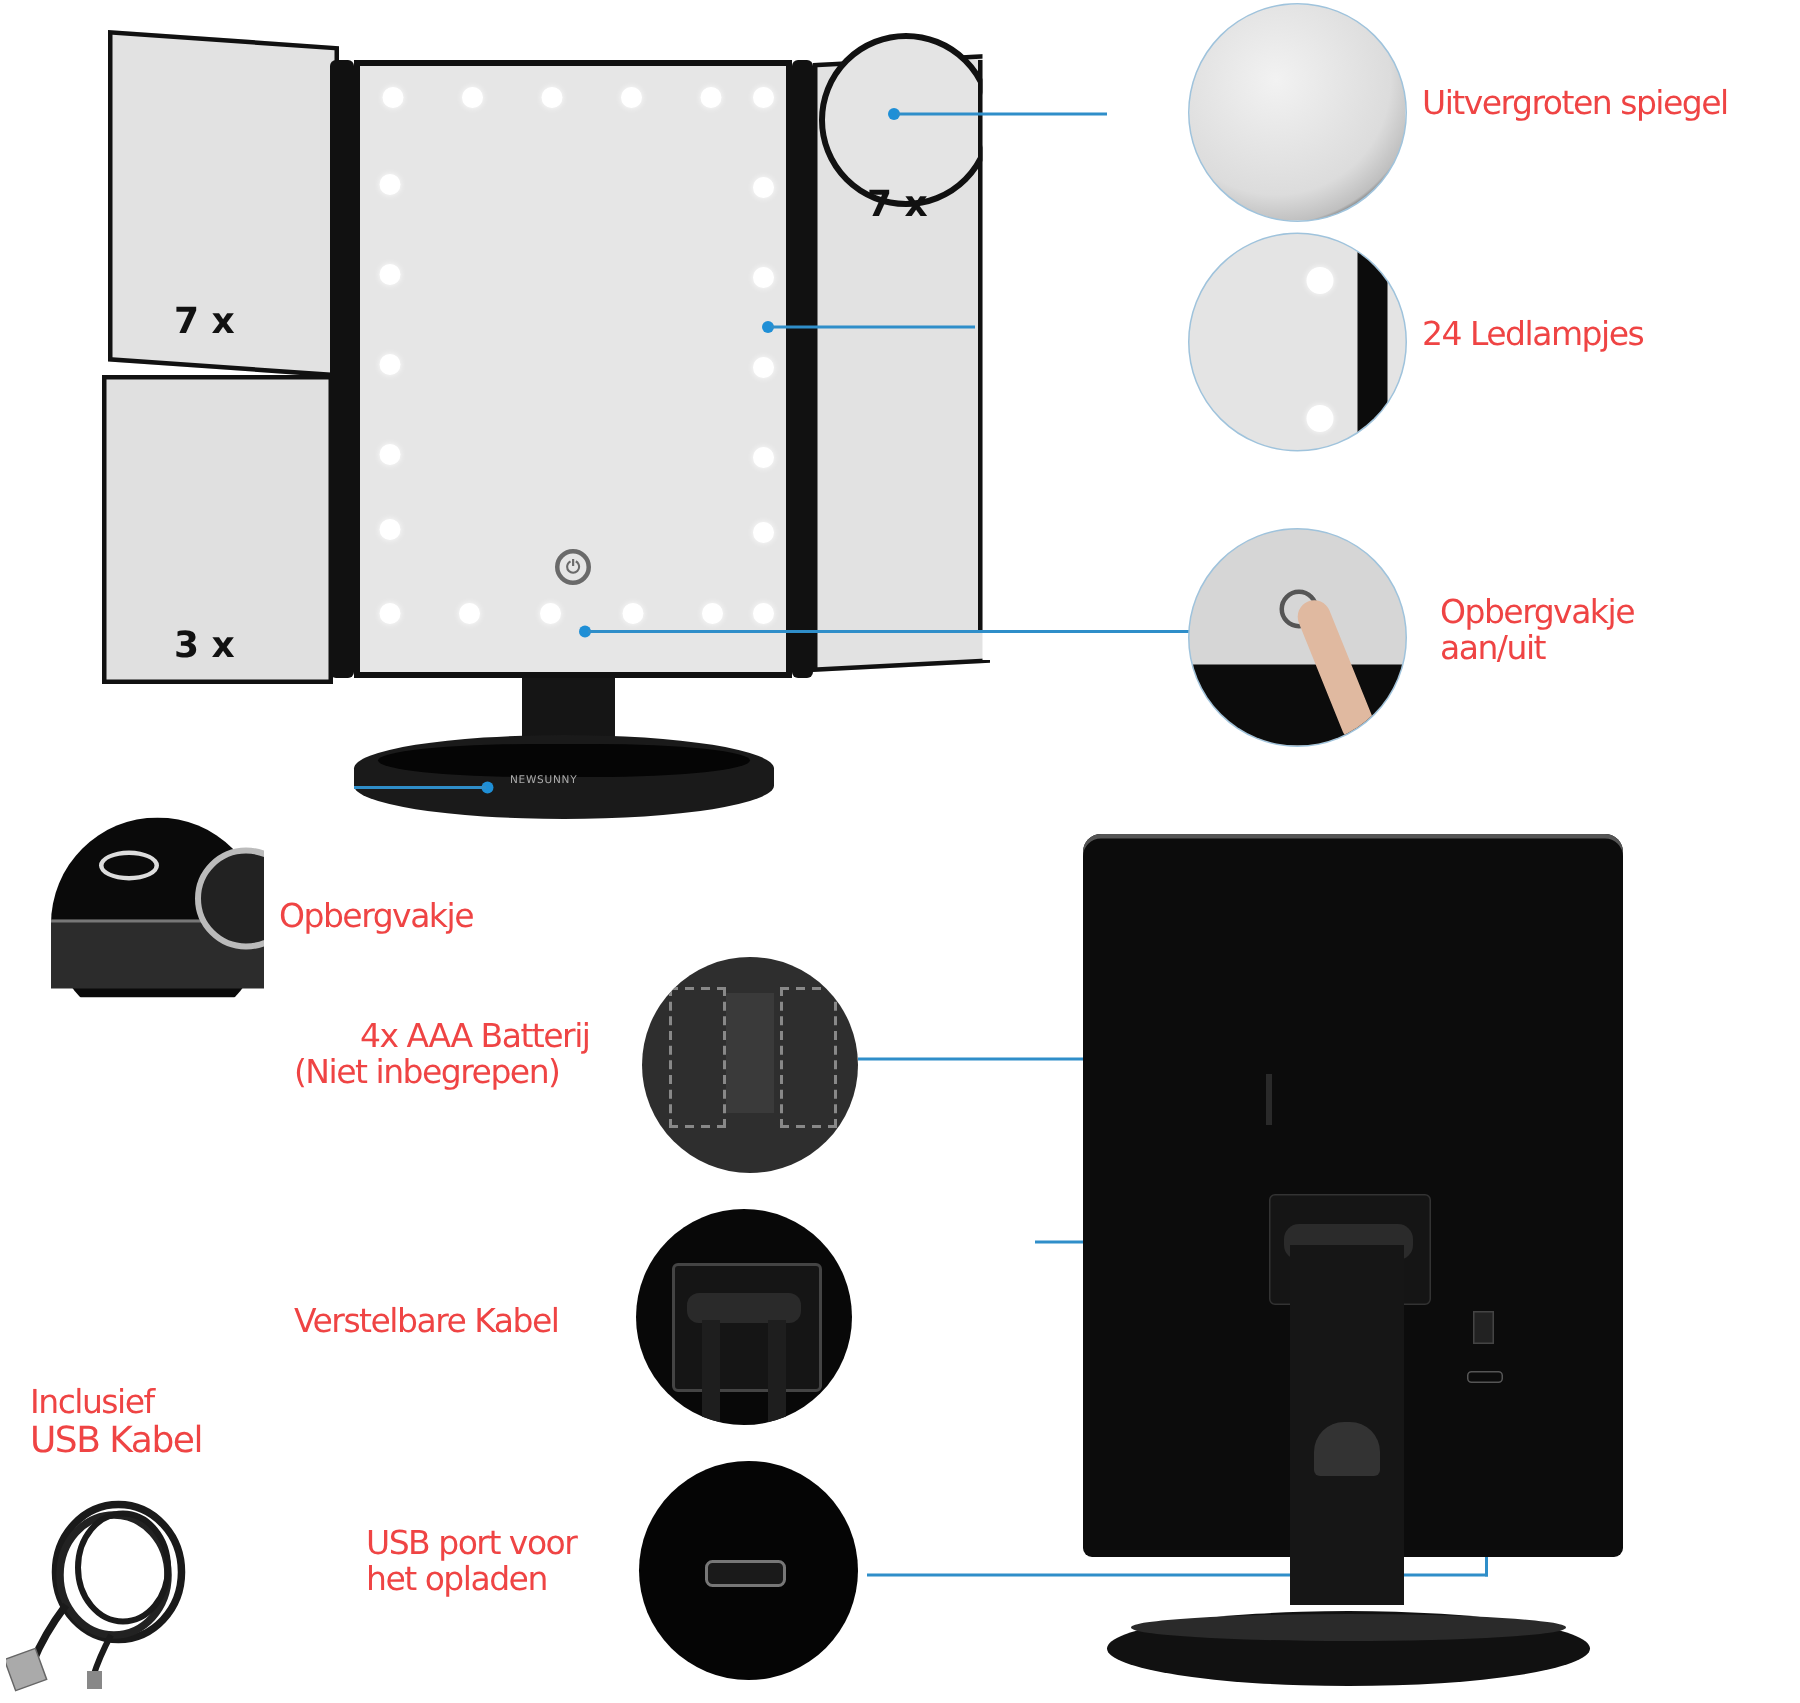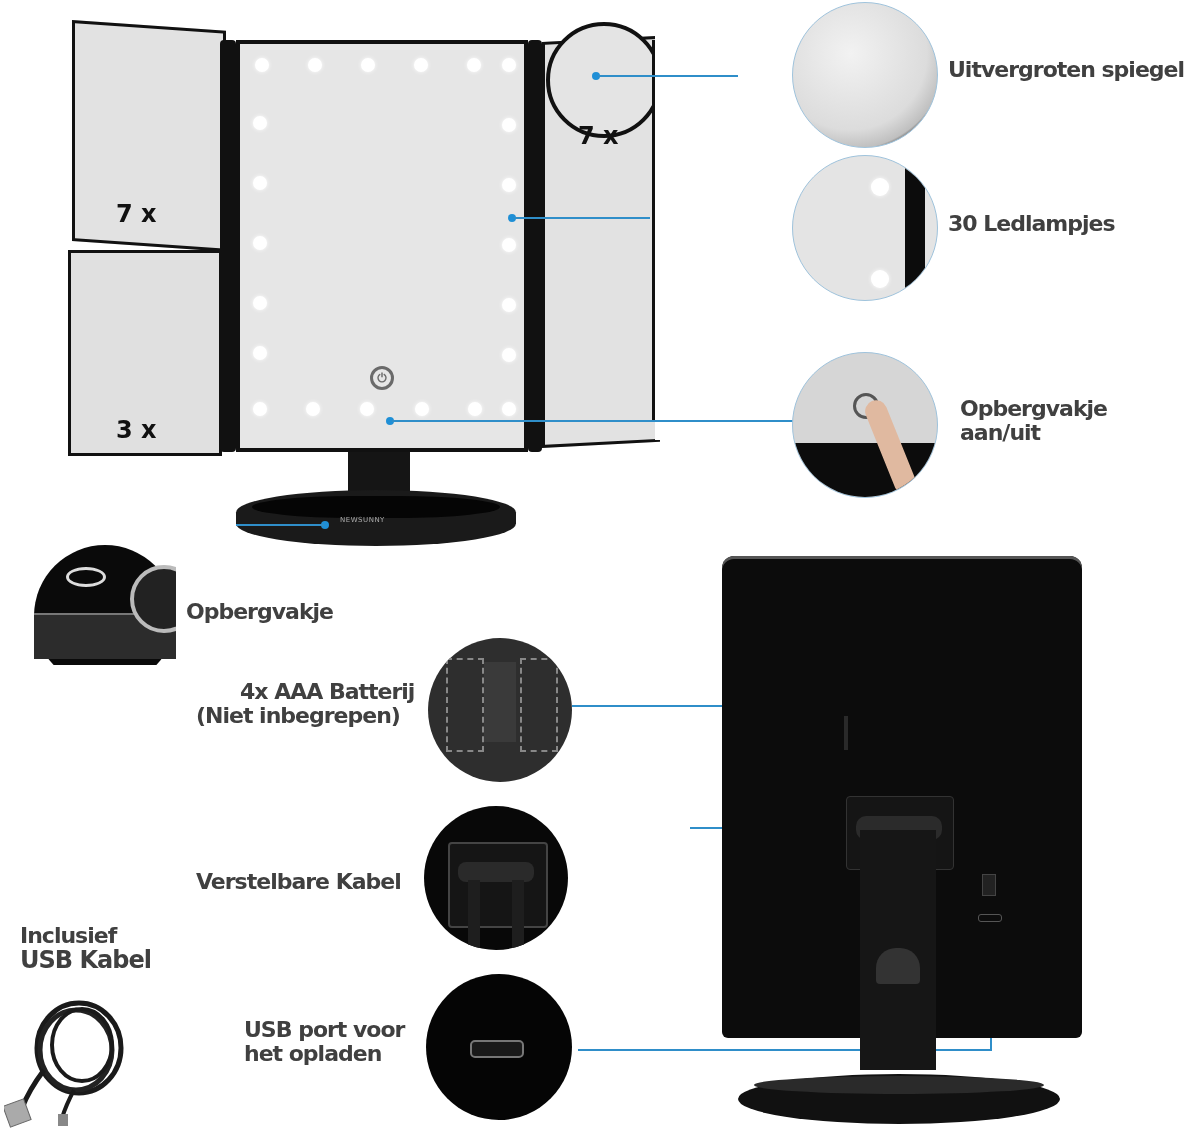--- a/index.html
+++ b/index.html
@@ -1,18 +1,18 @@
 <!DOCTYPE html>
 <html><head>
 <meta charset="utf-8">
 <style>
   html, body { margin:0; padding:0; background:#ffffff; }
   body { width:1200px; height:1135px; position:relative; overflow:hidden; font-family:"DejaVu Sans", sans-serif; }
   .abs { position:absolute; }
-  .label { position:absolute; font-family:"DejaVu Sans", sans-serif; font-weight:bold; color:#404040; letter-spacing:-1px; line-height:1.05; white-space:nowrap; }
+  .label { position:absolute; font-family:"DejaVu Sans", sans-serif; font-weight:normal; color:#ef4444; letter-spacing:-1px; line-height:1.05; white-space:nowrap; }
   .callout { position:absolute; background:#2f8ec9; height:2px; }
   .callout-v { position:absolute; background:#2f8ec9; width:2px; }
   .dot { position:absolute; width:8px; height:8px; border-radius:50%; background:#1f8fd6; }
   .led { position:absolute; width:14px; height:14px; border-radius:50%; background:#ffffff; box-shadow:0 0 4px rgba(255,255,255,0.9); }
   .mag { position:absolute; font-weight:bold; font-size:24px; color:#111; font-family:"DejaVu Sans", sans-serif; }
   .circle { position:absolute; border-radius:50%; overflow:hidden; }
 </style>
 </head>
 <body>
 
@@ -89,21 +89,21 @@
 <div class="callout" style="left:236px;top:524px;width:88px;"></div>
 
 <div class="circle" style="left:792px;top:2px;width:144px;height:144px;background:radial-gradient(circle at 40% 35%, #f2f2f2 0%, #dcdcdc 60%, #bfbfbf 75%, #111 82%, #ddd 90%);border:1px solid #9fc3dc;"></div>
 <div class="label" style="left:948px;top:58px;font-size:22px;">Uitvergroten spiegel</div>
 
 <div class="circle" style="left:792px;top:155px;width:144px;height:144px;background:#e4e4e4;border:1px solid #9fc3dc;">
   <div class="abs" style="left:112px;top:0;width:20px;height:144px;background:#0c0c0c;"></div>
   <div class="led" style="left:78px;top:22px;width:18px;height:18px;"></div>
   <div class="led" style="left:78px;top:114px;width:18px;height:18px;"></div>
 </div>
-<div class="label" style="left:948px;top:212px;font-size:22px;">30 Ledlampjes</div>
+<div class="label" style="left:948px;top:212px;font-size:22px;">24 Ledlampjes</div>
 
 <div class="circle" style="left:792px;top:352px;width:144px;height:144px;background:#d6d6d6;border:1px solid #9fc3dc;">
   <div class="abs" style="left:0;top:90px;width:144px;height:54px;background:#0c0c0c;"></div>
   <div class="abs" style="left:60px;top:40px;width:20px;height:20px;border:3px solid #555;border-radius:50%;"></div>
   <div class="abs" style="left:68px;top:48px;width:22px;height:100px;background:#e0b9a0;border-radius:11px;transform:rotate(-22deg);transform-origin:top center;"></div>
 </div>
 <div class="label" style="left:960px;top:397px;font-size:22px;">Opbergvakje</div>
 <div class="label" style="left:960px;top:421px;font-size:22px;">aan/uit</div>
 
 <div class="abs" style="left:34px;top:545px;width:142px;height:120px;overflow:hidden;">

